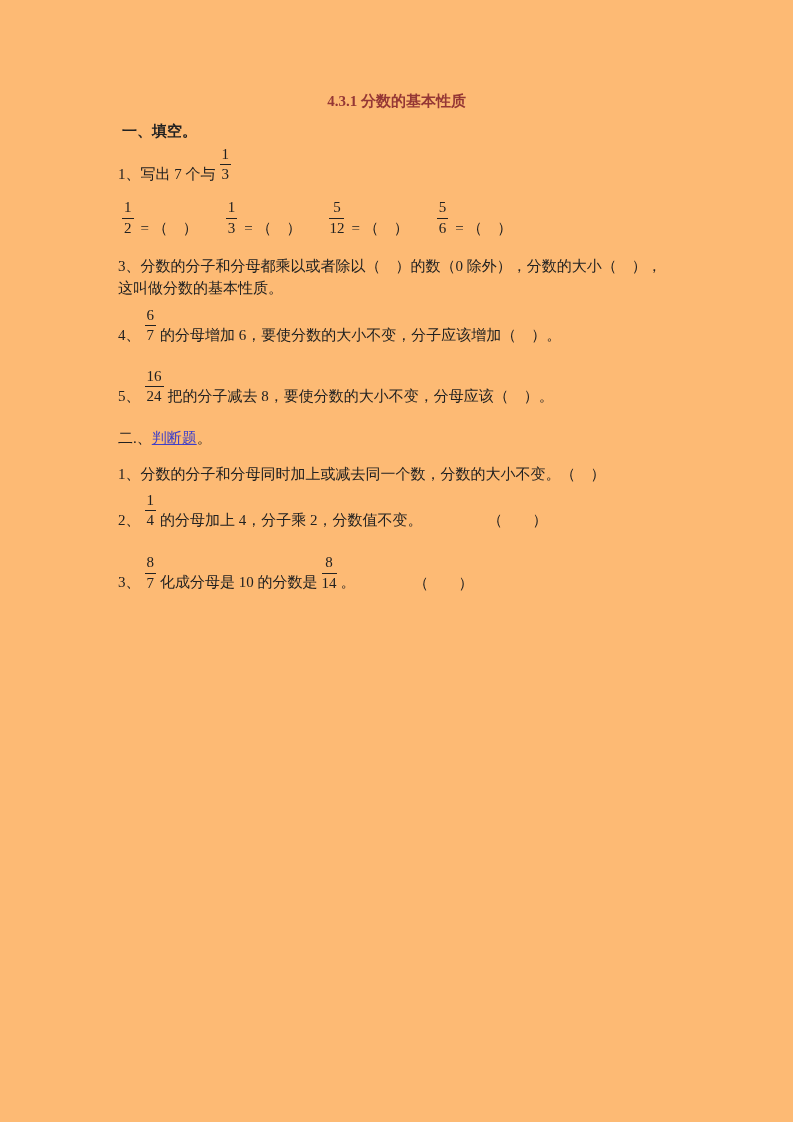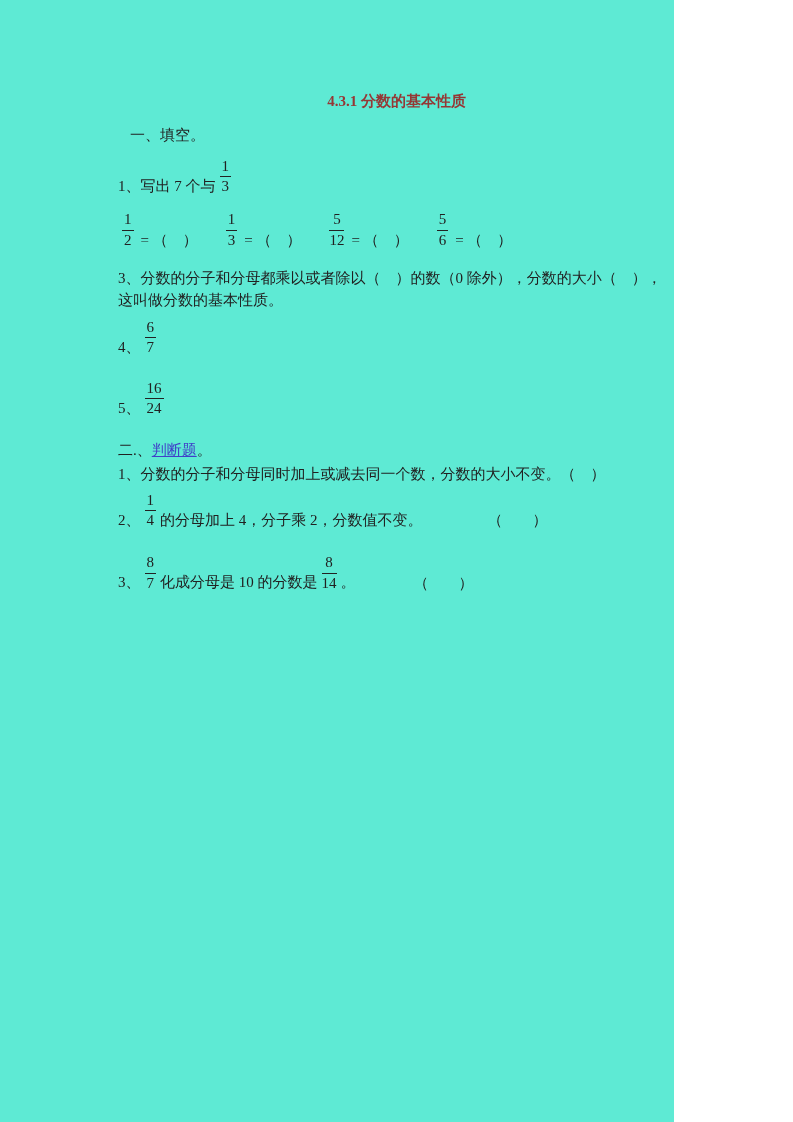--- a/index.html
+++ b/index.html
@@ -1,58 +1,58 @@
 <!DOCTYPE html>
 <html><head>
 <meta charset="utf-8">
 <style>
   html, body { margin: 0; padding: 0; background: #ffffff; }
   .page {
     position: relative;
-    width: 674px;
+    width: 793px;
     height: 1122px;
-    background: #5eead4;
+    background: #fdba74;
     overflow: hidden;
     font-family: "Liberation Serif", "DejaVu Serif", serif;
     color: #212121;
   }
   .content {
     position: absolute;
     left: 118px;
     top: 90px;
     width: 557px;
     font-size: 15px;
     line-height: 22px;
   }
   .title {
     text-align: center;
     font-weight: bold;
     margin: 0 0 8px 0;
   }
   .h1 {
-    font-weight: normal;
-    margin: 12px;
+    font-weight: bold;
+    margin: 4px;
   }
   .h2 {
     margin: 20px 0 0 0;
   }
   .q { margin: 0; }
   .q1  { margin-top: 4px; }
   .q2t { margin-top: 6px; }
   .fracrow {
     margin-top: 14px;
     display: flex;
     align-items: baseline;
     gap: 24px;
   }
   .fgroup { white-space: nowrap; }
   .q3  { margin-top: 16px; }
   .q4  { margin-top: 8px; }
   .q5  { margin-top: 22px; }
-  .jq1 { margin-top: 2px; }
+  .jq1 { margin-top: 14px; }
   .jq2 { margin-top: 7px; }
   .jq3 { margin-top: 23px; }
   .frac {
     display: inline-block;
     text-align: center;
     line-height: 1.15;
     margin: 0 4px;
     vertical-align: baseline;
   }
   .frac .num {
@@ -90,25 +90,25 @@
     <div class="fracrow">
       <span class="fgroup"><span class="frac"><span class="num">1</span><span class="den">2</span></span><span class="eq">= （　）</span></span>
       <span class="fgroup"><span class="frac"><span class="num">1</span><span class="den">3</span></span><span class="eq">= （　）</span></span>
       <span class="fgroup"><span class="frac"><span class="num">5</span><span class="den">12</span></span><span class="eq">= （　）</span></span>
       <span class="fgroup"><span class="frac"><span class="num">5</span><span class="den">6</span></span><span class="eq">= （　）</span></span>
     </div>
 
     <p class="q q3">3、分数的分子和分母都乘以或者除以（　）的数（0 除外），分数的大小（　），这叫做分数的基本性质。</p>
 
     <p class="q q4">
-      <span>4、</span><span class="frac"><span class="num">6</span><span class="den">7</span></span>
+      <span>4、</span><span class="frac"><span class="num">6</span><span class="den">7</span></span><span>的分母增加 6，要使分数的大小不变，分子应该增加（　）。</span>
     </p>
 
     <p class="q q5">
-      <span>5、</span><span class="frac"><span class="num">16</span><span class="den">24</span></span>
+      <span>5、</span><span class="frac"><span class="num">16</span><span class="den">24</span></span><span>把的分子减去 8，要使分数的大小不变，分母应该（　）。</span>
     </p>
 
     <p class="h2">
       <span>二.、</span><span class="link" id="judge-link" style="color: rgb(64, 64, 200);">判断题</span><span>。</span>
     </p>
 
     <p class="q jq1">1、分数的分子和分母同时加上或减去同一个数，分数的大小不变。（　）</p>
 
     <p class="q jq2">
       <span>2、</span><span class="frac"><span class="num">1</span><span class="den">4</span></span><span>的分母加上 4，分子乘 2，分数值不变。</span><span class="bracket-far">（　　）</span>

